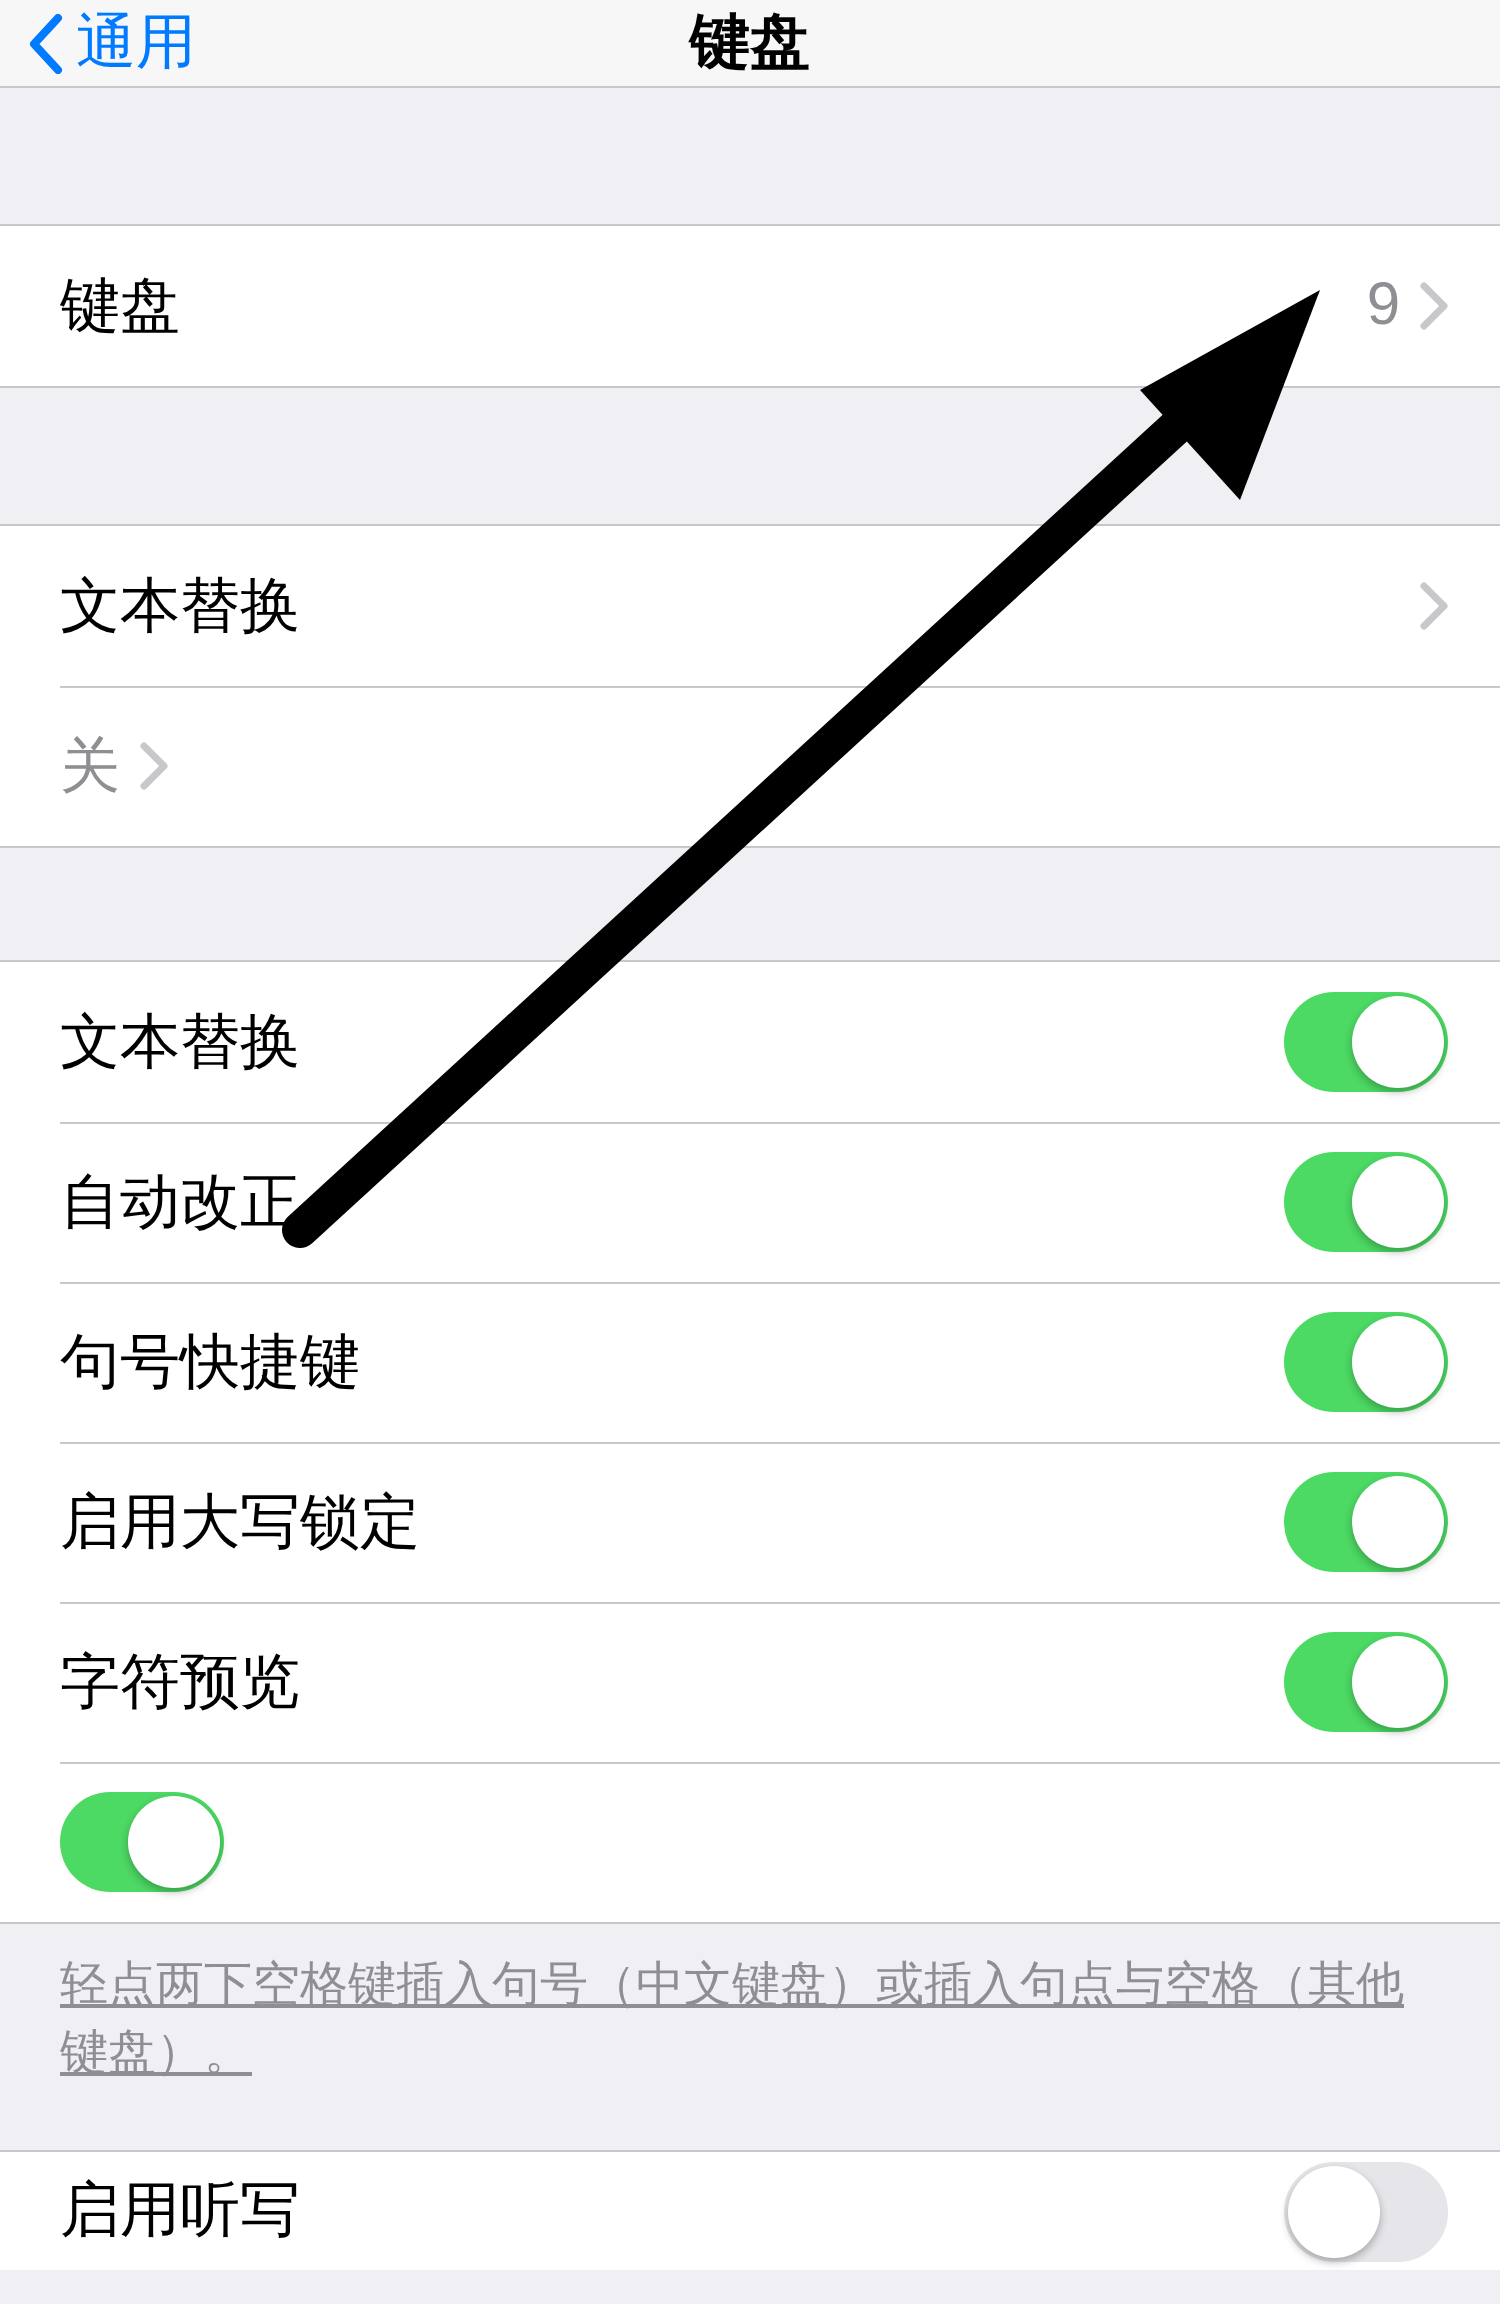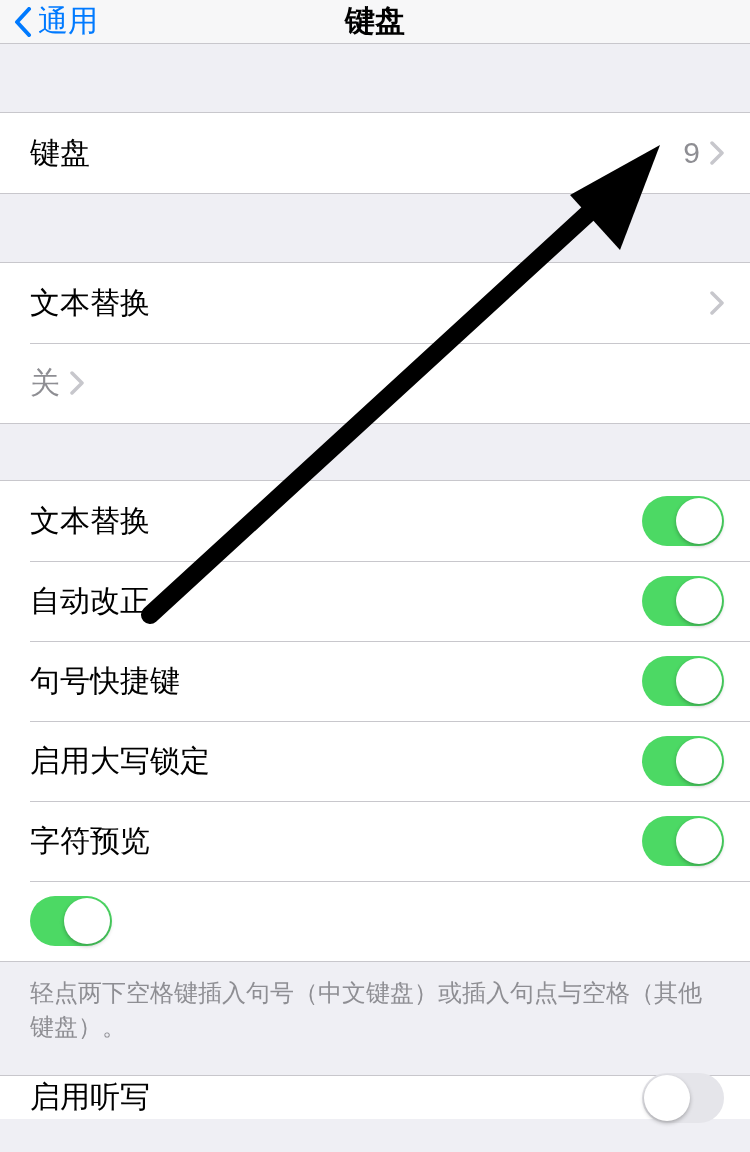--- a/index.html
+++ b/index.html
@@ -114,34 +114,35 @@
     }
     .toggle-off .toggle-knob {
       left: 0px;
       top: 0px;
     }
     .footer-text {
       padding: 14px 30px;
       font-size: 24px;
       color: #8e8e93;
       line-height: 1.4;
+      text-decoration: underline;
     }
     .arrow-overlay {
       position: absolute;
       top: 145px;
       left: 140px;
       width: 530px;
       height: 480px;
       pointer-events: none;
       z-index: 100;
     }
     .partial-row {
       display: flex;
       align-items: center;
-      height: 44px;
+      height: 60px;
       padding: 0 26px 0 30px;
       background: #fff;
       font-size: 30px;
       color: #000;
       border-top: 1px solid #c8c7cc;
       position: relative;
     }
   </style>
 </head>
 <body>

